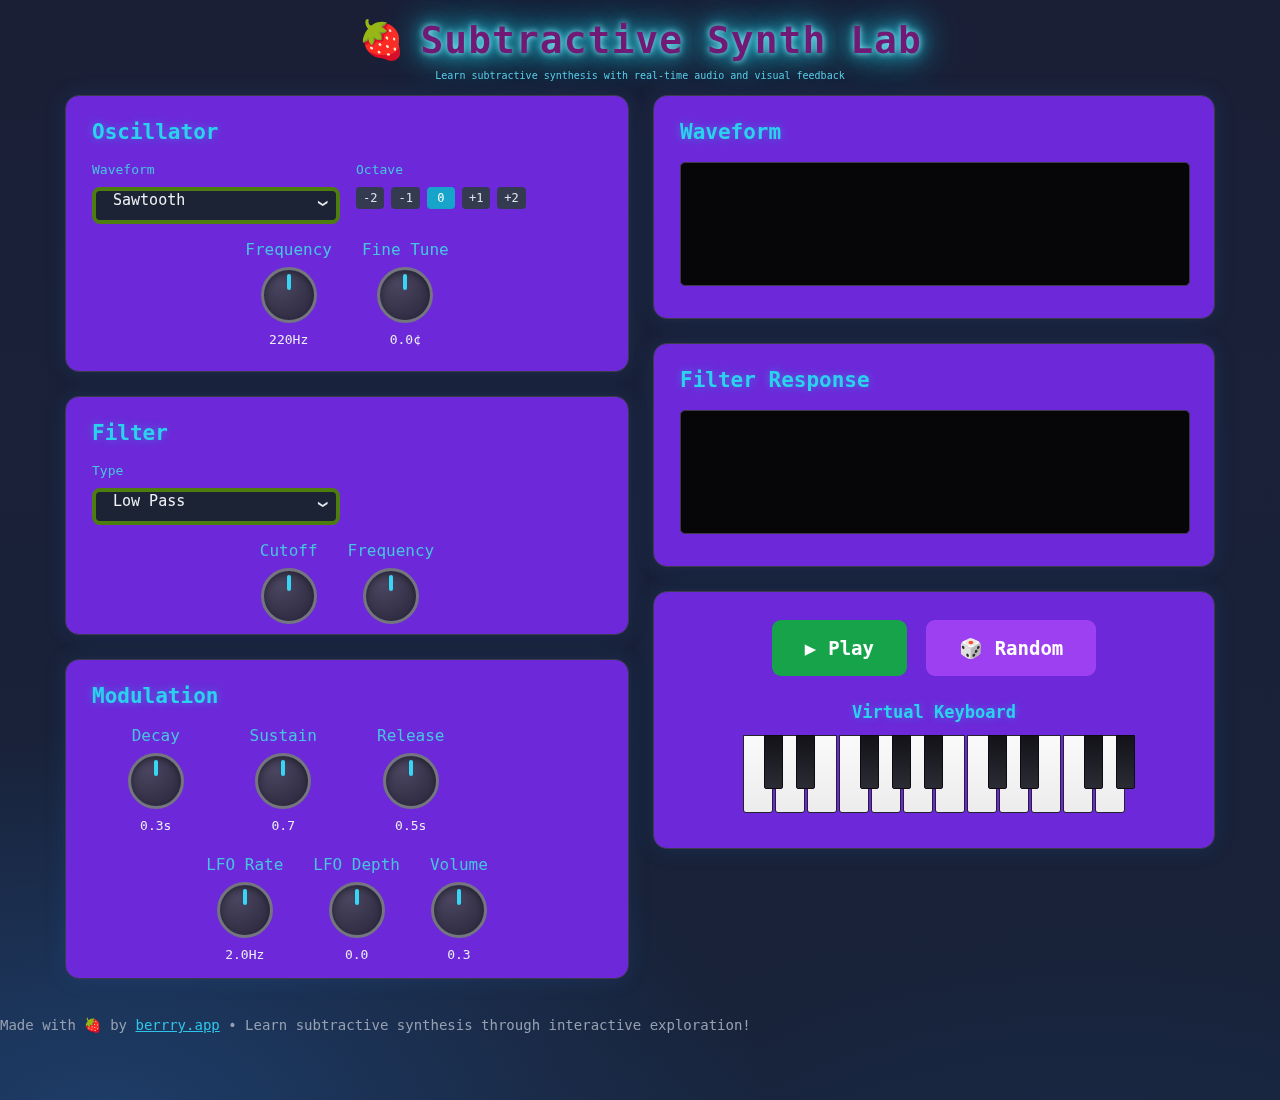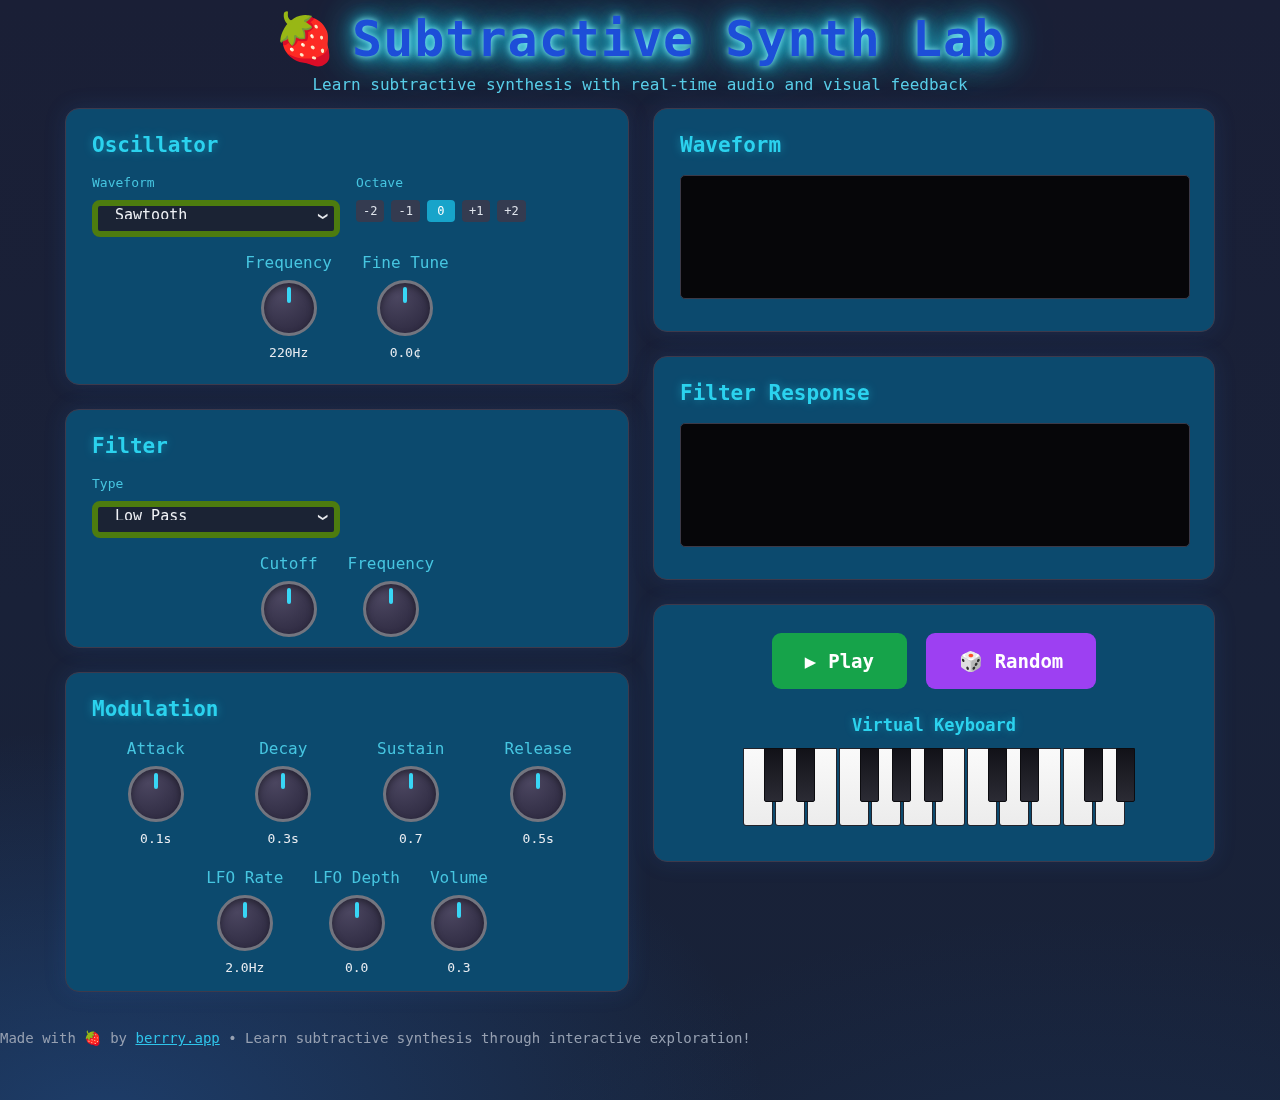--- a/index.html
+++ b/index.html
@@ -9,52 +9,52 @@
     font-family:"DejaVu Sans Mono","Liberation Mono",monospace;
     background:
       radial-gradient(950px 560px at 8% 102%, rgba(38,105,185,0.38), rgba(0,0,0,0) 70%),
       radial-gradient(900px 500px at 85% 115%, rgba(30,80,150,0.18), rgba(0,0,0,0) 70%),
       linear-gradient(180deg,#1a1f36 0%,#192138 55%,#182238 100%);
     color:#e8eaee;
   }
   
   .header { text-align:center; padding-top:10px; }
   .app-title {
-    margin:0; font-size:50px; font-weight:bold; color:#1d4ed8; letter-spacing:1px;
+    margin:8px; font-size:38px; font-weight:bold; color:#701a75; letter-spacing:1px;
     text-shadow:0 0 6px rgba(150,245,255,.95), 0 0 16px #22d3ee, 0 0 32px #22d3ee, 0 0 48px rgba(34,211,238,.7);
   }
   .app-title .emoji { text-shadow:none; margin-right:14px; }
-  .subtitle { margin-top:7px; font-size:16px; color:#58cde8; }
+  .subtitle { margin-top:7px; font-size:10px; color:#58cde8; }
   
   .content {
     width:1150px; margin:14px auto 0 auto;
     display:grid; grid-template-columns:564px 562px; column-gap:24px; align-items:start;
   }
   .col { display:flex; flex-direction:column; gap:24px; }
   .panel {
-    background:#0c4a6e; border:1px solid #3d3a4c; border-radius:14px;
+    background:#6d28d9; border:1px solid #3d3a4c; border-radius:14px;
     padding:24px 26px; box-shadow:0 0 22px rgba(45,115,200,0.16);
     overflow:hidden;
   }
   .panel-oscillator { height:277px; }
   .panel-filter { height:239px; }
   .panel-modulation { height:320px; }
   .panel-waveform { height:224px; }
   .panel-filter-response { height:224px; }
   .panel-controls { height:258px; }
   .panel-title {
     margin:0 0 18px 0; font-size:21px; font-weight:bold; color:#2bd2ee;
     text-shadow:0 0 10px rgba(34,211,238,.45);
   }
   .ctl-label { font-size:13px; color:#46c5e0; margin-bottom:10px; }
   
   .select-wrap { position:relative; width:248px; }
   select {
     width:248px; height:37px; appearance:none; -webkit-appearance:none;
-    background:#1b2334; border:6px solid #4d7c0f; border-radius:8px;
+    background:#1b2334; border:4px solid #4d7c0f; border-radius:8px;
     color:#f0f2f6; font-family:inherit; font-size:15px; padding:0 30px 12px 17px;
   }
   .select-chevron {
     position:absolute; right:12px; top:9px; color:#e8eaee; font-size:13px; font-weight:bold;
     transform:rotate(90deg); pointer-events:none;
   }
   
   .osc-grid { display:grid; grid-template-columns:248px 1fr; column-gap:16px; margin-bottom:16px; }
   .octave-row { display:flex; gap:7px; }
   .octave-btn {
@@ -193,27 +193,20 @@
             </div>
           <div class="knob-value">0.0Q</div>
         </div>
       </div>
     </div>
 
     <div class="panel panel-modulation">
       <h2 class="panel-title">Modulation</h2>
       <div class="adsr-row">
         <div class="knob-unit">
-          <div class="knob-label">Attack</div>
-          <div class="knob">
-              <div class="knob-indicator"></div>
-            </div>
-          <div class="knob-value">0.1s</div>
-        </div>
-        <div class="knob-unit">
           <div class="knob-label">Decay</div>
           <div class="knob">
               <div class="knob-indicator"></div>
             </div>
           <div class="knob-value">0.3s</div>
         </div>
         <div class="knob-unit">
           <div class="knob-label">Sustain</div>
           <div class="knob">
               <div class="knob-indicator"></div>

